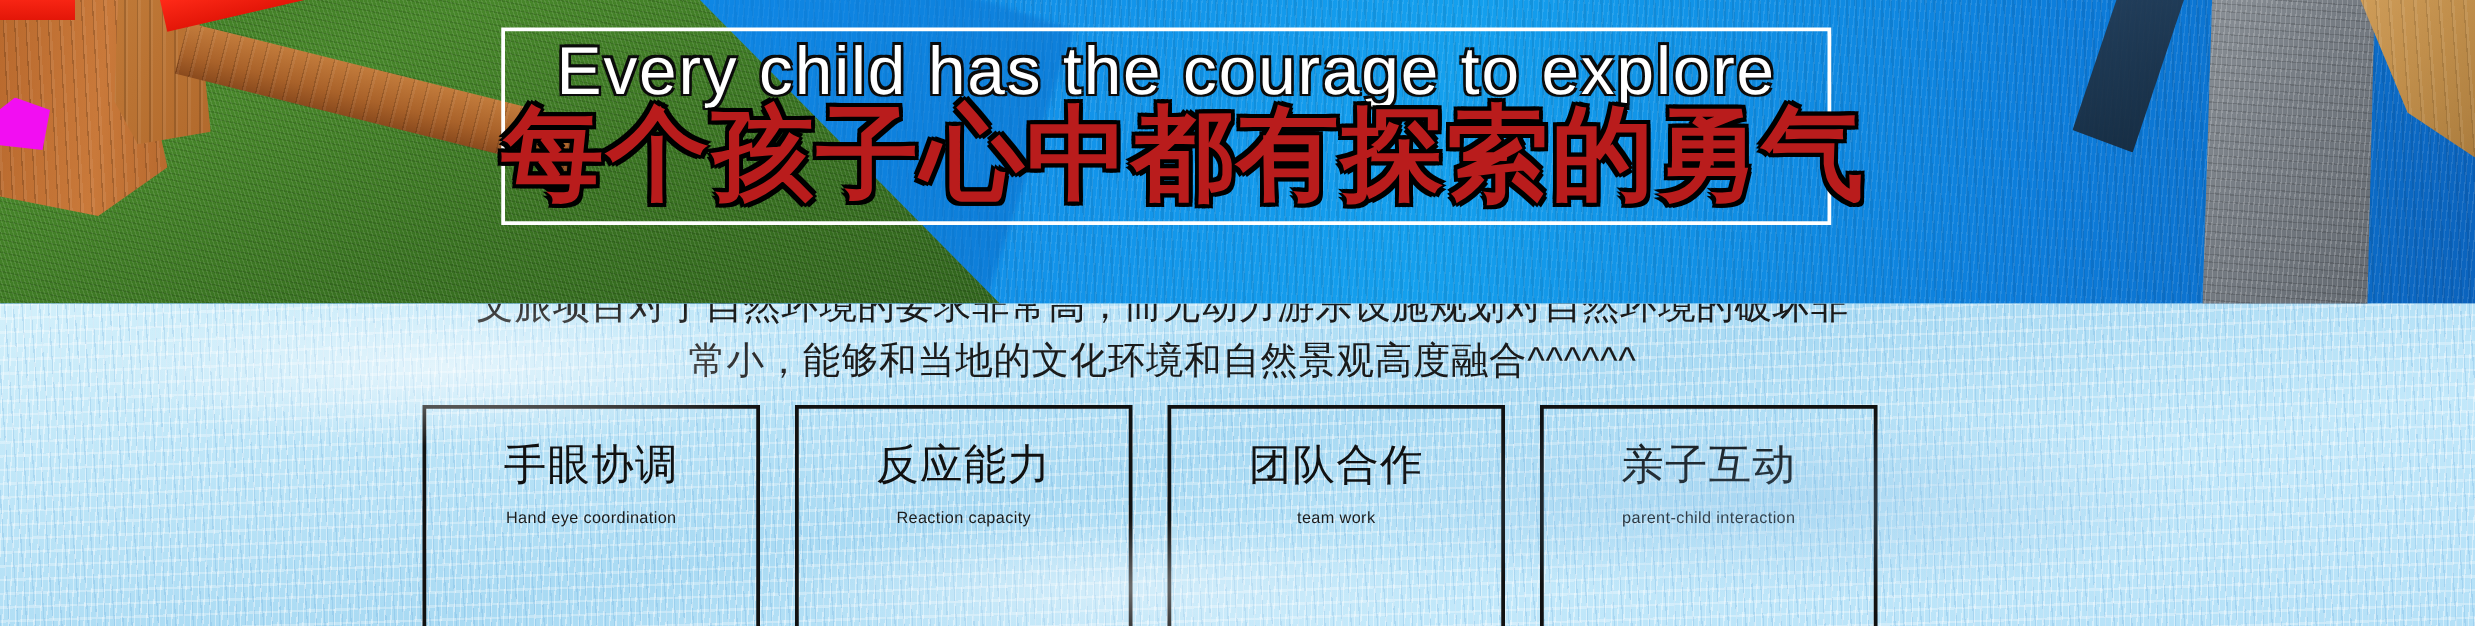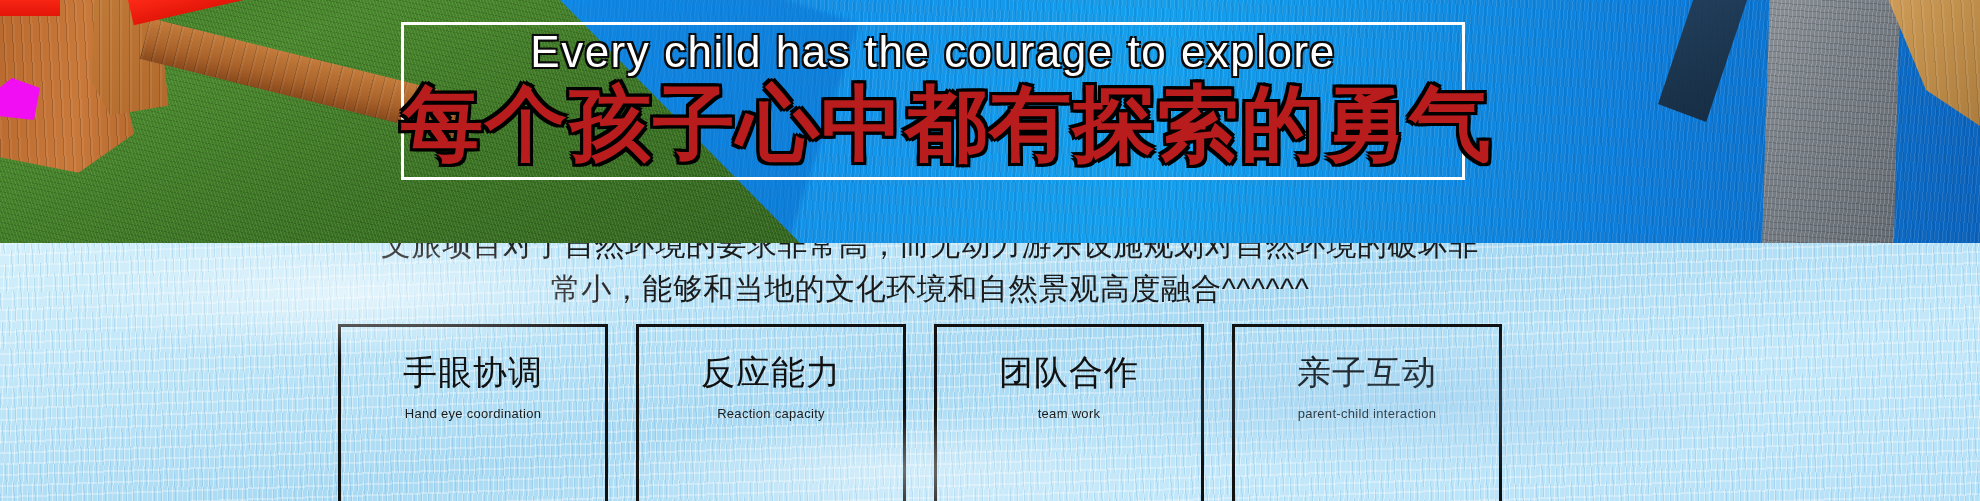--- a/index.html
+++ b/index.html
@@ -105,21 +105,21 @@
   }
 
   
   .title-frame {
     position:absolute; left:401px; top:22px; width:1064px; height:158px;
     border:3px solid #ffffff;
   }
   .title-en {
     position:absolute; left:401px; top:30px; width:1064px;
     text-align:center;
-    font-size:44px; line-height:1.0; letter-spacing:1.5px;
+    font-size:54px; line-height:1.0; letter-spacing:1.5px;
     color:#ffffff; font-weight:400; white-space:nowrap;
     text-shadow:
       -2px -2px 0 #0b0b0b, 2px -2px 0 #0b0b0b,
       -2px 2px 0 #0b0b0b, 2px 2px 0 #0b0b0b,
       0 0 3px #000;
   }
   .title-cn {
     position:absolute; left:401px; top:80px; width:1064px;
     text-align:center;
     font-size:82px; line-height:1.08; letter-spacing:2px;

